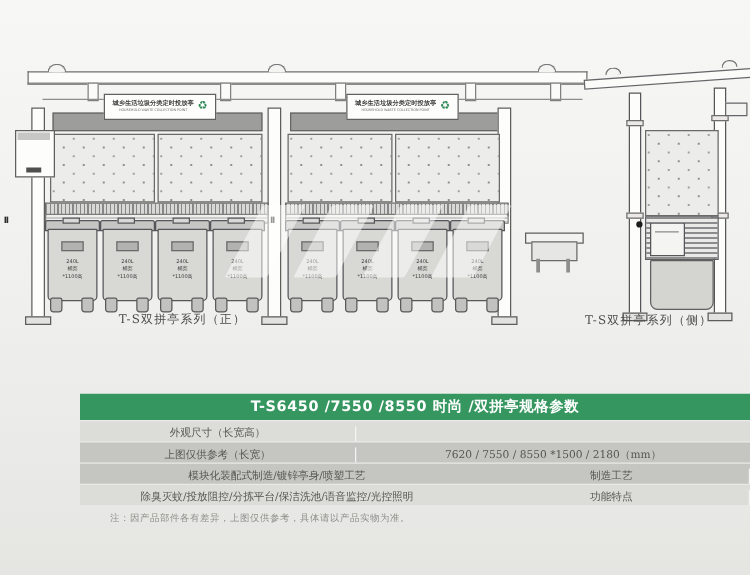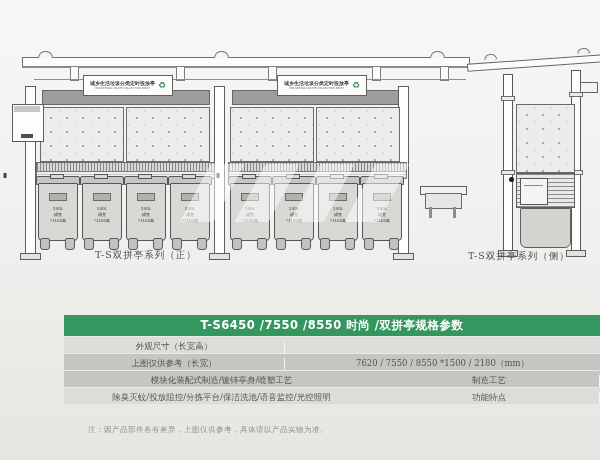--- a/index.html
+++ b/index.html
@@ -81,21 +81,21 @@
   
   .spec{left:64px;top:315px;width:536px;z-index:8;font-family:"DejaVu Serif", serif;}
   .spec-header{height:21px;background:#35965f;color:#ffffff;font-weight:bold;font-size:11.5px;
     display:flex;align-items:center;justify-content:center;letter-spacing:0.5px;
     font-family:"DejaVu Sans", sans-serif;}
   .spec-row{display:flex;height:16px;margin-top:1px;align-items:flex-end;}
   .spec-cell{display:flex;align-items:center;justify-content:center;font-size:8.5px;color:#55554f;}
   .spec-label{width:220px;border-right:1px solid #f4f4f2;}
   .spec-value{flex:1;}
   .r-light{background:#dcdcd9;} .r-dark{background:#c5c5c2;}
-  .footnote{left:88px;top:425px;font-size:7.5px;color:#8f8f8b;
+  .footnote{left:88px;top:410px;font-size:7.5px;color:#8f8f8b;
     font-family:Liberation Serif, serif;letter-spacing:0.5px;text-align:center;}
 </style>
 </head>
 <body>
 
 <div id="canvas">
 
   <div class="abs roof-bar"></div>
   <div class="abs roof-cap" style="left:38px"></div>
   <div class="abs roof-cap" style="left:214px"></div>

